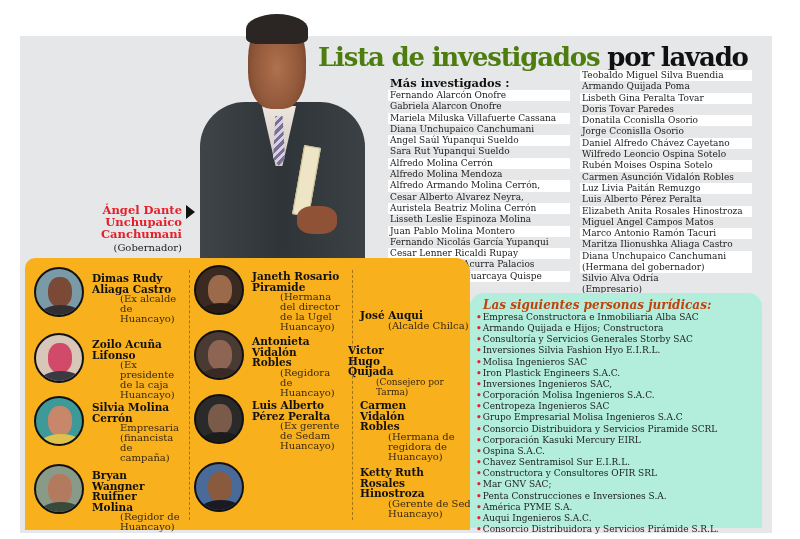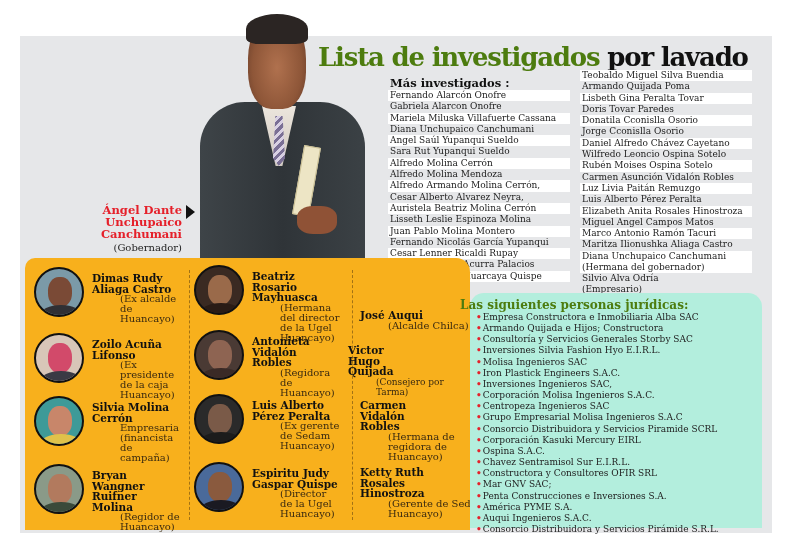--- a/index.html
+++ b/index.html
@@ -45,21 +45,21 @@
   .avatar::before { content: ""; position: absolute; left: 12px; top: 8px; width: 24px; height: 30px; border-radius: 45%; background: var(--skin, #8a5a40); }
   .avatar::after { content: ""; position: absolute; left: 4px; top: 36px; width: 42px; height: 20px; border-radius: 50% 50% 0 0; background: var(--cloth, #2a2a2a); }
   .p-text { margin-left: 8px; margin-top: 6px; width: 88px; }
   .p-name { font-weight: 900; font-size: 10.5px; line-height: 10.5px; color: #111; }
   .p-role { font-size: 10px; line-height: 10px; color: #3a2a10; margin-left: 28px; }
 
   .txt-person { position: absolute; width: 110px; }
 
   
   .panel-mint { position: absolute; left: 470px; top: 293px; width: 292px; height: 235px; background: #b3eedd; border-radius: 14px 14px 0 0; }
-  .mint-heading { position: absolute; left: 460px; top: 298px; font-weight: 900; font-size: 12px; color: #4d7c0f; }
+  .mint-heading { position: absolute; left: 483px; top: 298px; font-weight: 900; font-size: 12px; color: #c2410c; font-style: italic; }
   .company-list { position: absolute; left: 476px; top: 312px; list-style: none; }
   .company-list li { font-size: 9px; line-height: 11.15px; color: #222; white-space: nowrap; }
   .company-list li .bullet { color: #e5202a; font-weight: bold; margin-right: 1px; }
 </style>
 </head>
 <body>
 
 <div class="panel-gray"></div>
 
 <h1 class="title">
@@ -163,44 +163,40 @@
   <div class="avatar" style="background:#8a9a88; --skin:#b27a5e; --cloth:#3a4a3a;"></div>
   <div class="p-text">
       <div class="p-name">Bryan Wangner Ruifner Molina</div>
       <div class="p-role">(Regidor de Huancayo)</div>
     </div>
 </div>
 
 <div class="person" style="left:194px; top:265px;">
   <div class="avatar" style="background:#3a2a22; --skin:#9a6a4a; --cloth:#2a1c16;"></div>
   <div class="p-text">
-      <div class="p-name">Beatriz Rosario Mayhuasca</div>
+      <div class="p-name">Janeth Rosario Piramide</div>
       <div class="p-role">(Hermana del director de la Ugel Huancayo)</div>
     </div>
 </div>
 <div class="person" style="left:194px; top:330px;">
   <div class="avatar" style="background:#4a3a34; --skin:#8e6452; --cloth:#3a2a26;"></div>
   <div class="p-text">
       <div class="p-name">Antonieta Vidalón Robles</div>
       <div class="p-role">(Regidora de Huancayo)</div>
     </div>
 </div>
 <div class="person" style="left:194px; top:394px;">
   <div class="avatar" style="background:#2a2a2a; --skin:#7a5a48; --cloth:#1c1c1c;"></div>
   <div class="p-text">
       <div class="p-name">Luis Alberto Pérez Peralta</div>
       <div class="p-role">(Ex gerente de Sedam Huancayo)</div>
     </div>
 </div>
 <div class="person" style="left:194px; top:462px;">
   <div class="avatar" style="background:#4a6a9a; --skin:#8a5a3e; --cloth:#1a1a22;"></div>
-  <div class="p-text">
-      <div class="p-name">Espiritu Judy Gaspar Quispe</div>
-      <div class="p-role">(Director de la Ugel Huancayo)</div>
-    </div>
 </div>
 
 <div class="txt-person" style="left:360px; top:310px;">
   <div class="p-name">José Auqui</div>
   <div class="p-role">(Alcalde Chilca)</div>
 </div>
 <div class="txt-person" style="left:348px; top:345px;">
   <div class="p-name" style="width:70px">Victor Hugo Quijada</div>
   <div class="p-role" style="font-size:9px;width:70px">(Consejero por Tarma)</div>
 </div>

